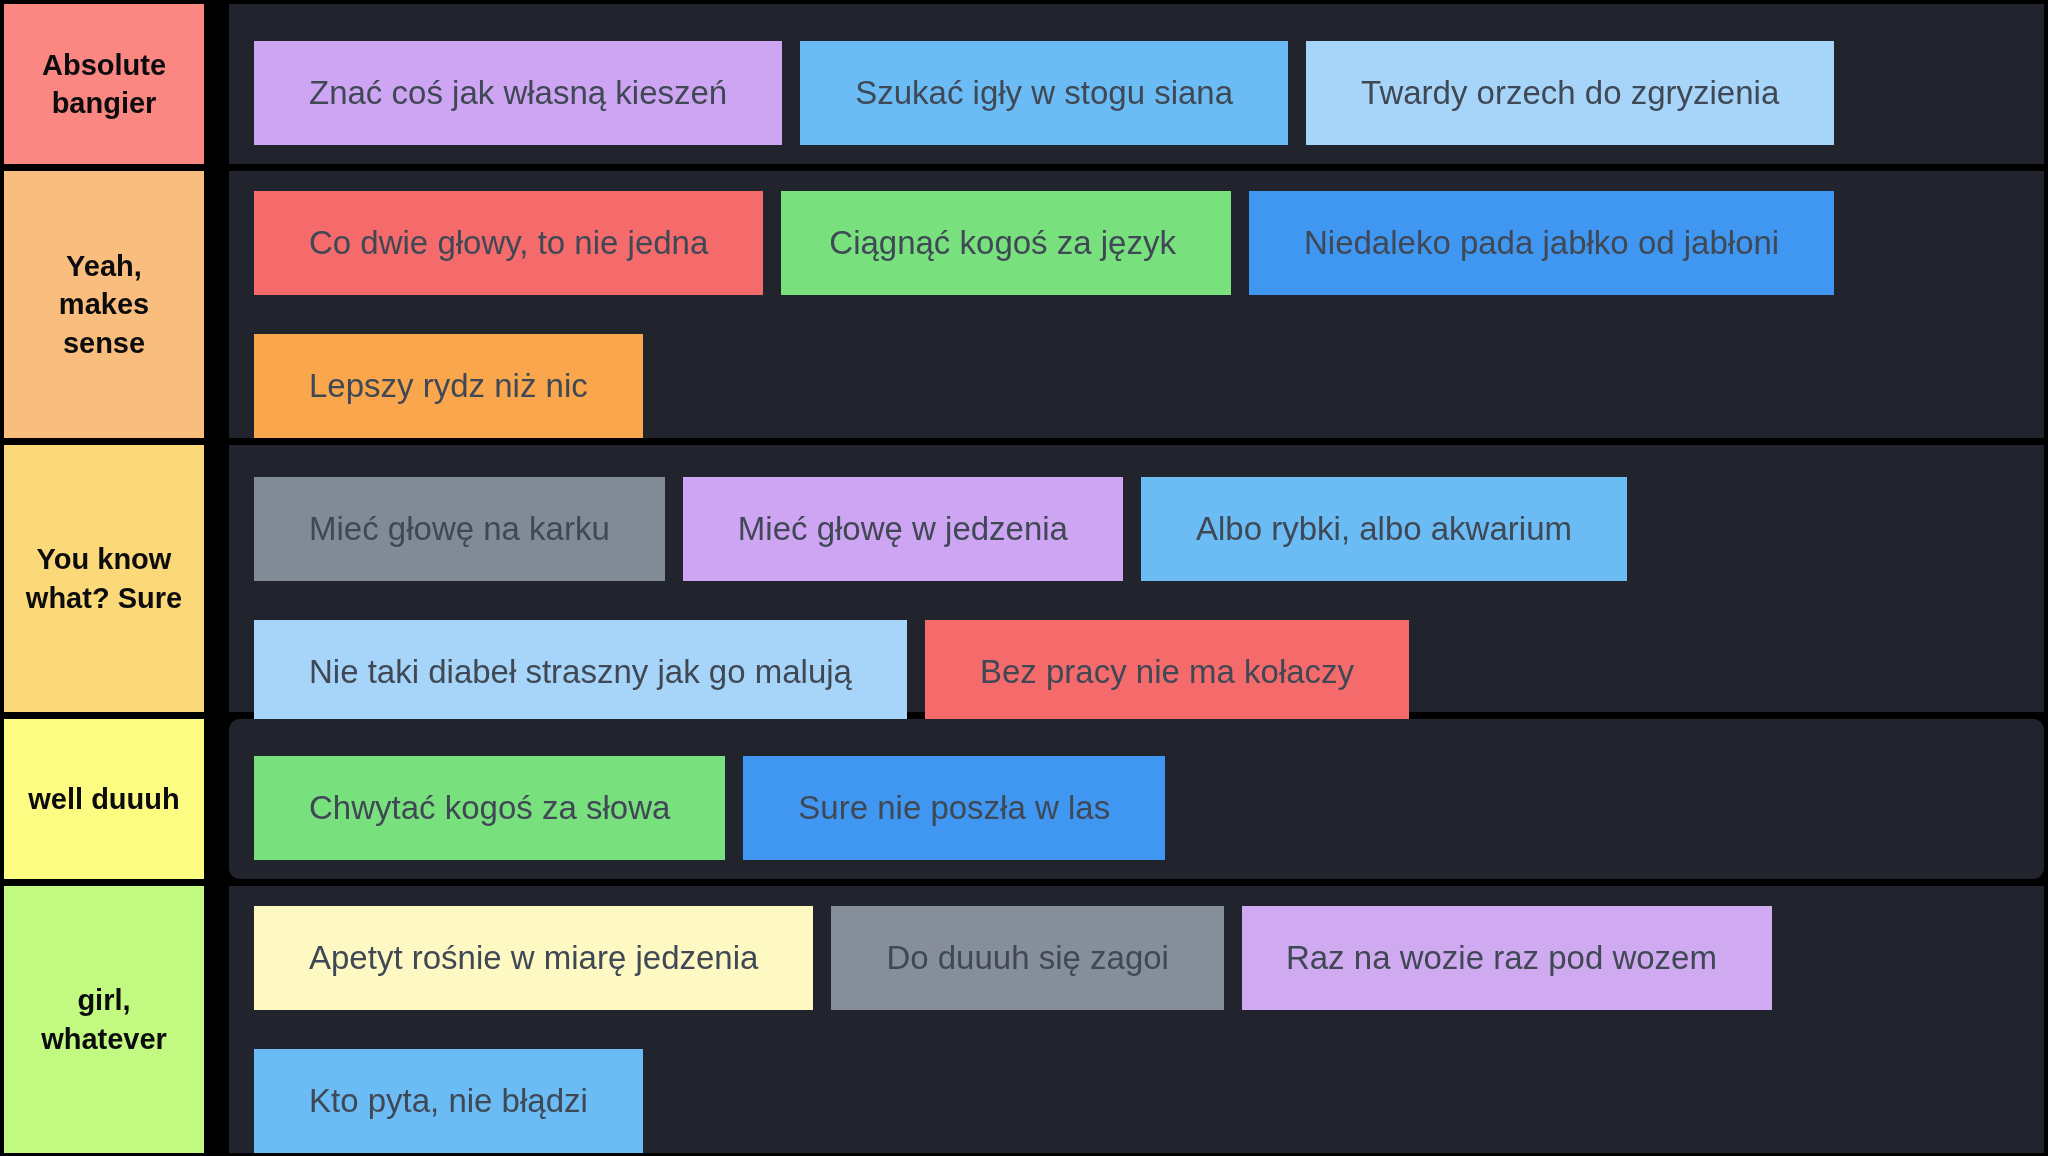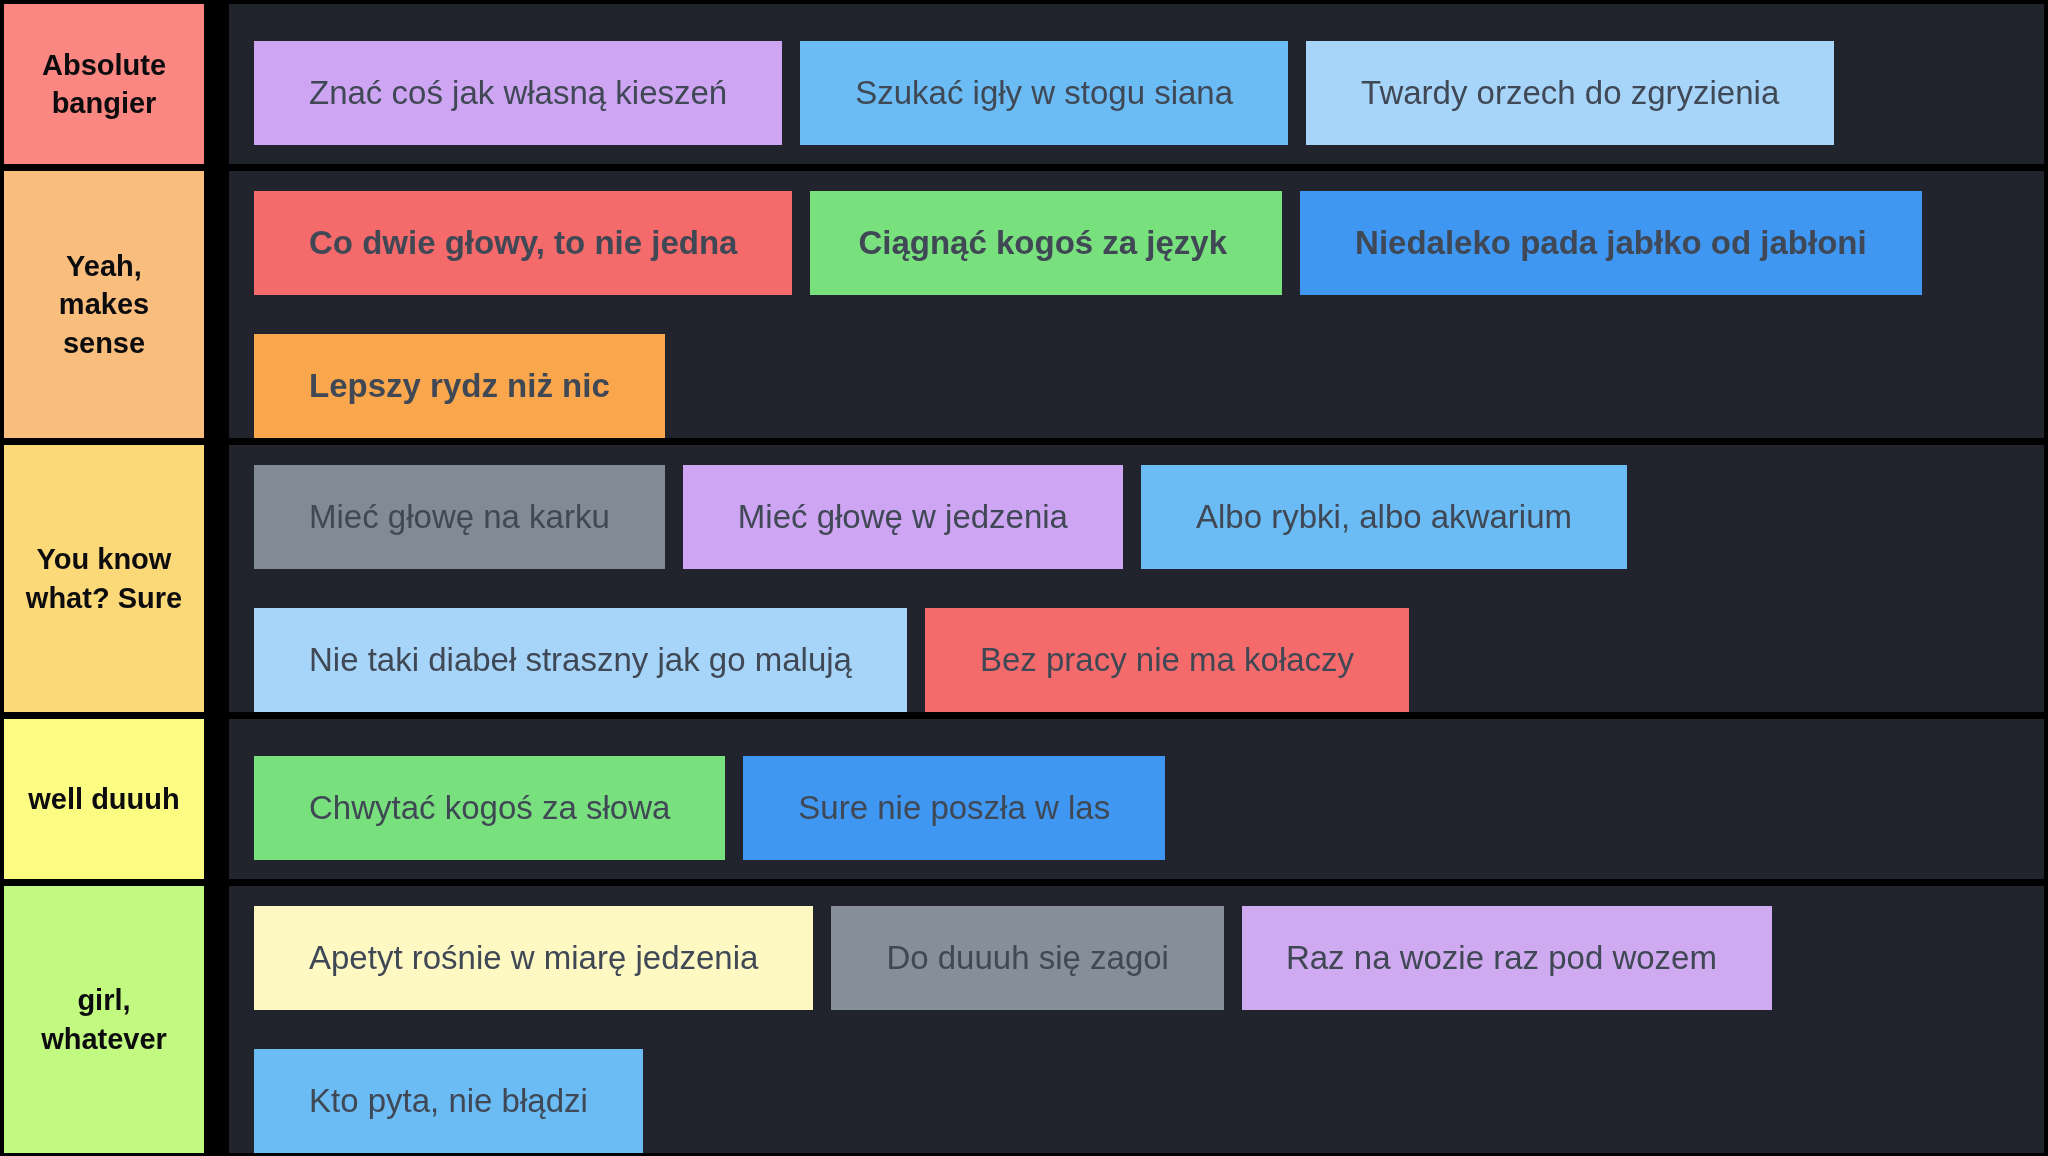--- a/index.html
+++ b/index.html
@@ -82,53 +82,53 @@
           <div class="card" style="background: rgb(167, 213, 249);">Twardy orzech do zgryzienia</div>
         </div>
       </div>
   </div>
 
   <div class="tier" style="height: 267px;">
     <div class="tier-label" style="background: rgb(249, 189, 125);">Yeah,
 makes
 sense</div>
     <div class="tier-divider"></div>
-    <div class="tier-content" style="padding-top: 20px; font-weight: bold;">
+    <div class="tier-content" style="padding-top: 20px;">
         <div class="card-row">
           <div class="card" style="background: rgb(245, 107, 108);">Co dwie głowy, to nie jedna</div>
           <div class="card" style="background: rgb(121, 224, 126); padding-left: 48px;">Ciągnąć kogoś za język</div>
           <div class="card" style="background: rgb(63, 151, 241);">Niedaleko pada jabłko od jabłoni</div>
         </div>
         <div class="card-row">
           <div class="card" style="background: rgb(249, 166, 77);">Lepszy rydz niż nic</div>
         </div>
       </div>
   </div>
 
   <div class="tier" style="height: 267px;">
     <div class="tier-label" style="background: rgb(251, 216, 120);">You know
 what? Sure</div>
     <div class="tier-divider"></div>
-    <div class="tier-content" style="padding-top: 20px;">
+    <div class="tier-content" style="padding-top: 32px;">
         <div class="card-row">
           <div class="card" style="background: rgb(130, 138, 149);">Mieć głowę na karku</div>
           <div class="card" style="background: rgb(205, 165, 242);">Mieć głowę w jedzenia</div>
           <div class="card" style="background: rgb(107, 188, 245);">Albo rybki, albo akwarium</div>
         </div>
         <div class="card-row">
           <div class="card" style="background: rgb(167, 213, 249);">Nie taki diabeł straszny jak go malują</div>
           <div class="card" style="background: rgb(245, 107, 108);">Bez pracy nie ma kołaczy</div>
         </div>
       </div>
   </div>
 
   <div class="tier" style="height: 160px;">
     <div class="tier-label" style="background: rgb(252, 252, 131);">well duuuh</div>
     <div class="tier-divider"></div>
-    <div class="tier-content" style="padding-top: 37px;">
+    <div class="tier-content" style="padding-top: 37px; border-radius: 11px;">
         <div class="card-row">
           <div class="card" style="background: rgb(121, 224, 126);">Chwytać kogoś za słowa</div>
           <div class="card" style="background: rgb(63, 151, 241);">Sure nie poszła w las</div>
         </div>
       </div>
   </div>
 
   <div class="tier" style="height: 267px;">
     <div class="tier-label" style="background: rgb(194, 249, 129);">girl,
 whatever</div>

